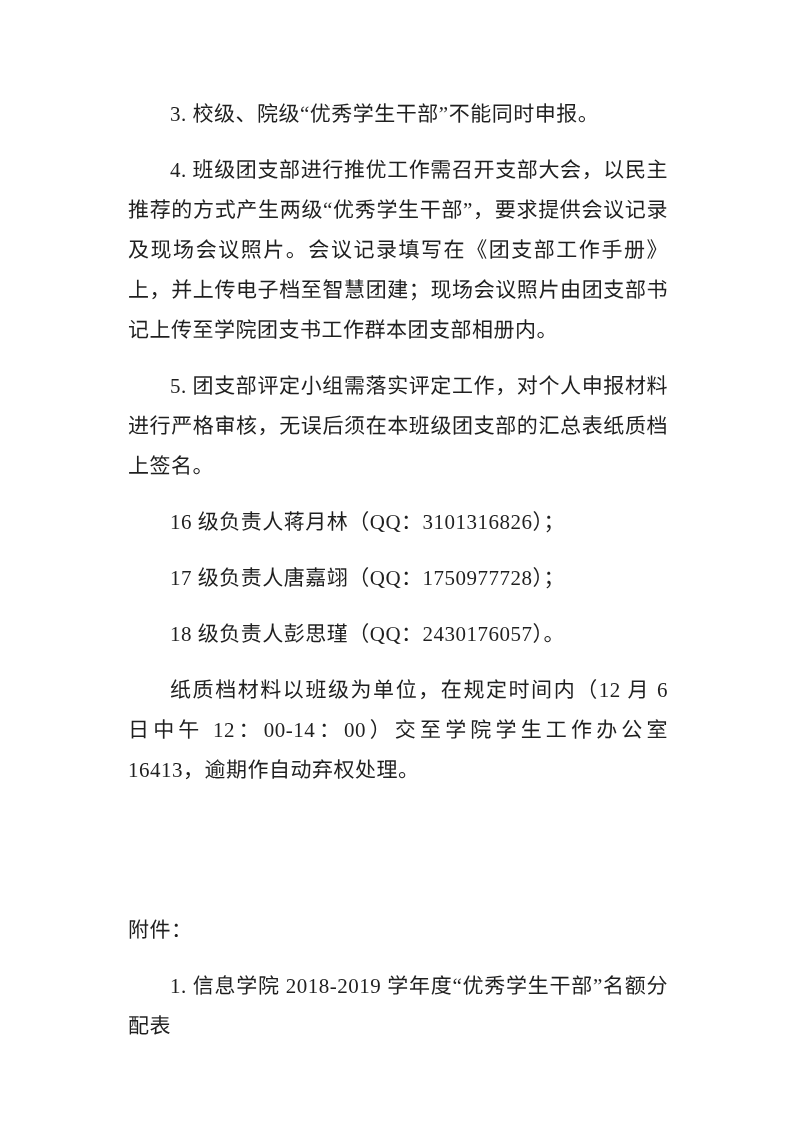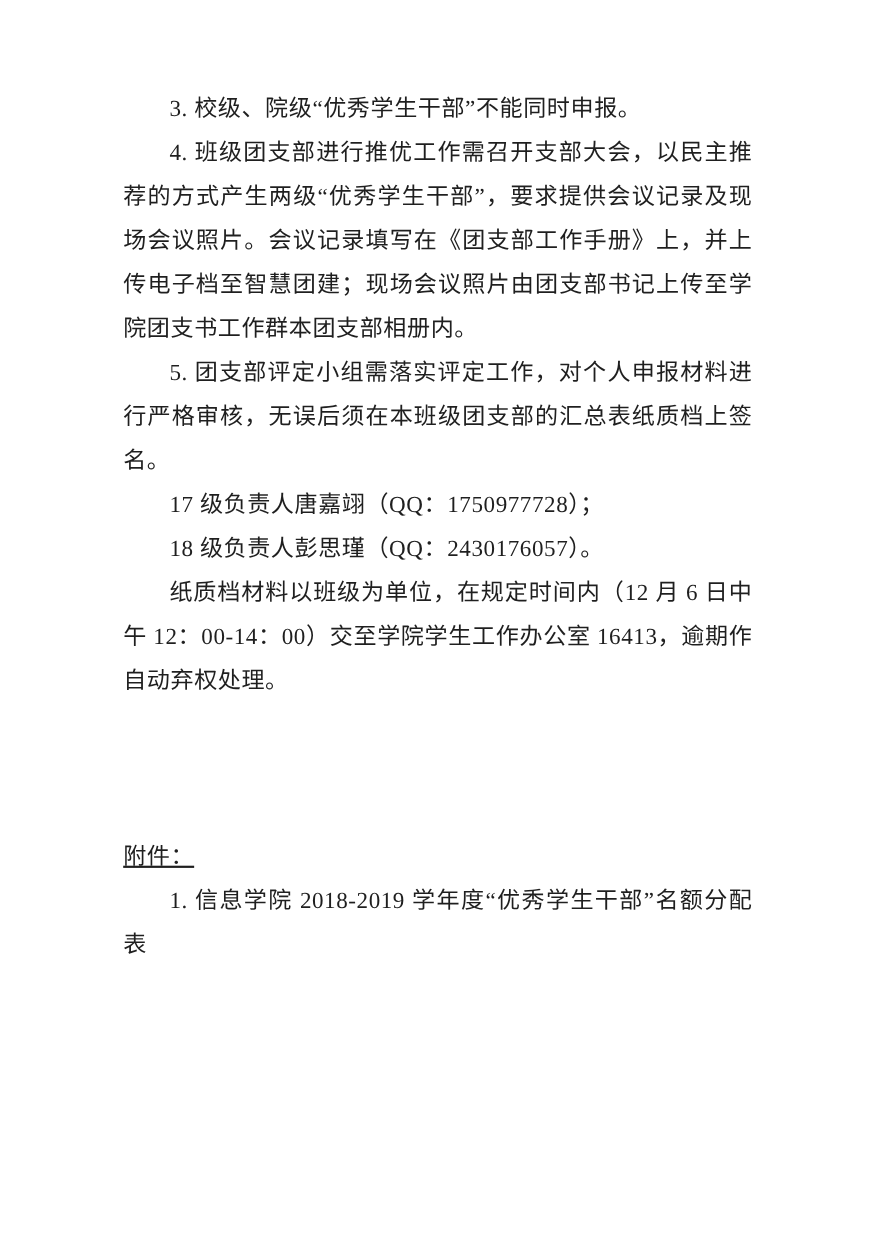--- a/index.html
+++ b/index.html
@@ -21,40 +21,40 @@
     top: 78px;
     width: 572px;
     color: #1f1f1f;
     font-size: 21px;
     line-height: 40px;
     text-align: justify;
     text-justify: inter-ideograph;
     letter-spacing: 0.5px;
   }
   .content p {
-    margin: 0;
+    margin: 16px;
     padding: 0;
   }
   p.indent {
     text-indent: 2em;
   }
   p.attach-label {
     margin-top: 120px;
     text-indent: 0;
-    text-decoration: underline;
   }
 </style>
 </head>
 <body>
 
 <div class="page">
   <div class="content">
     <p class="indent">3. 校级、院级“优秀学生干部”不能同时申报。</p>
     <p class="indent">4. 班级团支部进行推优工作需召开支部大会，以民主推荐的方式产生两级“优秀学生干部”，要求提供会议记录及现场会议照片。会议记录填写在《团支部工作手册》上，并上传电子档至智慧团建；现场会议照片由团支部书记上传至学院团支书工作群本团支部相册内。</p>
     <p class="indent">5. 团支部评定小组需落实评定工作，对个人申报材料进行严格审核，无误后须在本班级团支部的汇总表纸质档上签名。</p>
+    <p class="indent">16 级负责人蒋月林（QQ：3101316826）；</p>
     <p class="indent">17 级负责人唐嘉翊（QQ：1750977728）；</p>
     <p class="indent">18 级负责人彭思瑾（QQ：2430176057）。</p>
     <p class="indent">纸质档材料以班级为单位，在规定时间内（12 月 6 日中午 12：00-14：00）交至学院学生工作办公室 16413，逾期作自动弃权处理。</p>
 
     <p class="attach-label">附件：</p>
     <p class="indent">1. 信息学院 2018-2019 学年度“优秀学生干部”名额分配表</p>
   </div>
 </div>
 
 </body></html>

